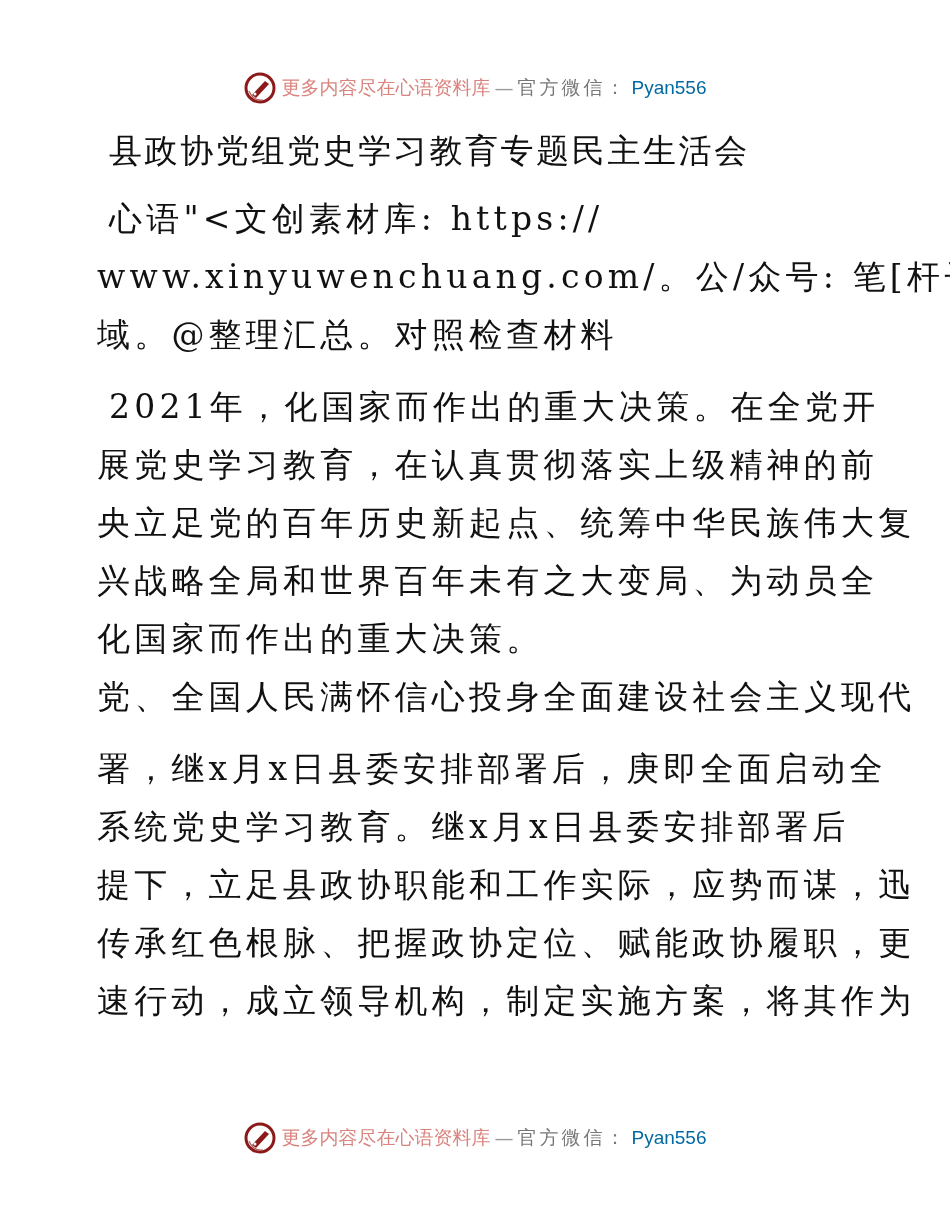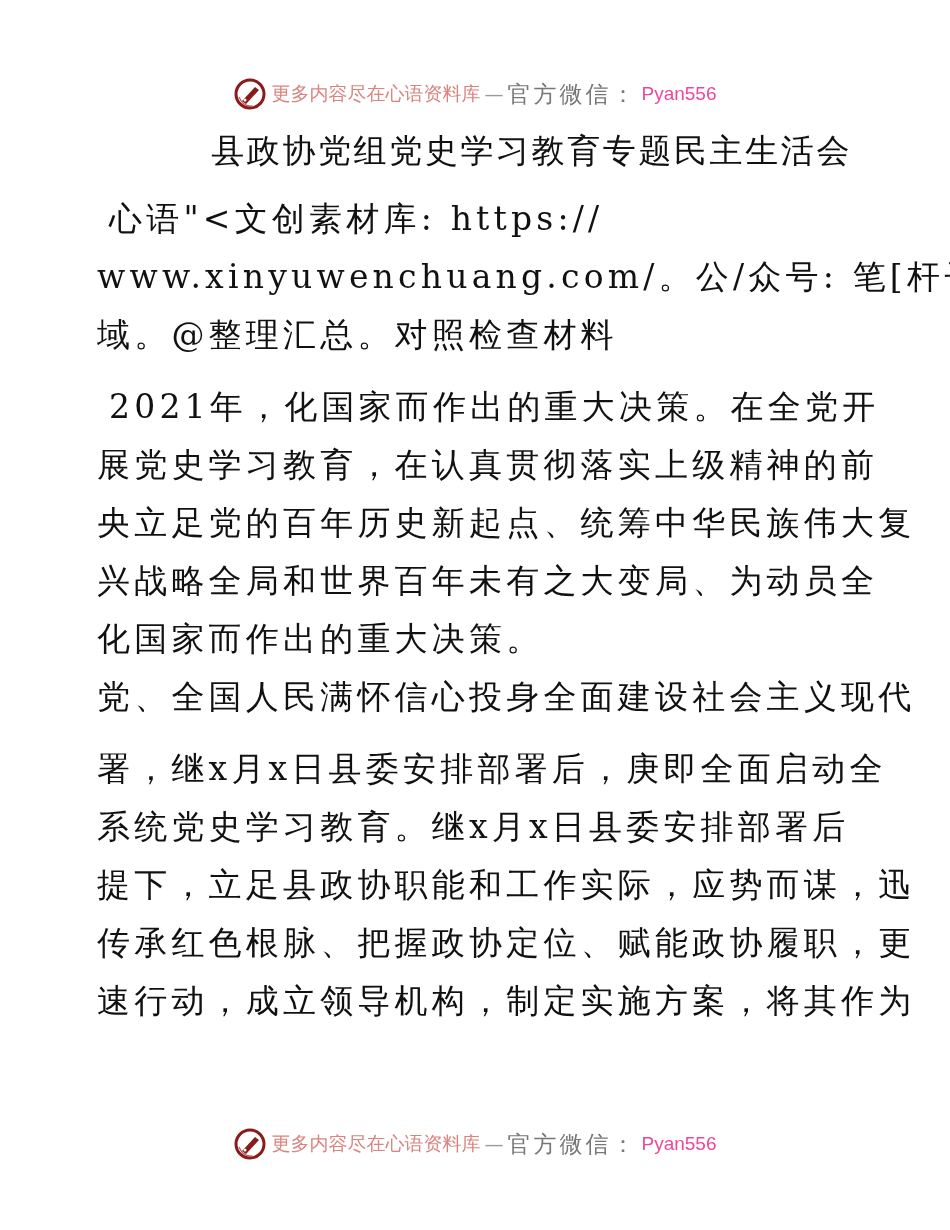--- a/index.html
+++ b/index.html
@@ -15,21 +15,21 @@
     font-family: "DejaVu Serif", "Liberation Serif", serif;
     color: #111111;
   }
   .watermark {
     position: absolute;
     left: 0;
     width: 950px;
     height: 40px;
     display: flex;
     justify-content: center;
-    align-items: flex-end;
+    align-items: flex-start;
   }
   .watermark-inner {
     display: flex;
     align-items: center;
     gap: 4px;
   }
   .wm-logo {
     width: 34px;
     height: 34px;
     display: inline-block;
@@ -40,47 +40,46 @@
     font-size: 19px;
     letter-spacing: 0px;
   }
   .wm-dash {
     color: #9a9a9a;
     font-size: 19px;
     font-family: "DejaVu Sans", sans-serif;
   }
   .wm-gray {
     color: #777777;
-    font-size: 23px;
+    font-size: 19px;
     font-family: Liberation Serif, serif;
     letter-spacing: 3px;
   }
   .wm-id {
-    color: #ec4899;
+    color: #0369a1;
     font-size: 19px;
     font-family: "Liberation Sans", sans-serif;
   }
   .header-wm { top: 71px; }
   .footer-wm { top: 1121px; }
 
   .doc {
     position: absolute;
     left: 97px;
     top: 122px;
     width: 755px;
   }
   .title {
     font-size: 33px;
     line-height: 58px;
     margin: 0 0 10px 0;
     padding-left: 12px;
     font-weight: normal;
     letter-spacing: 2.6px;
     white-space: nowrap;
-    text-align: right;
   }
   .para {
     font-size: 33px;
     line-height: 58px;
     margin: 0 0 14px 0;
     text-align: justify;
     letter-spacing: 4.2px;
     word-break: break-all;
   }
   .lead-space { display: inline-block; width: 12px; }

